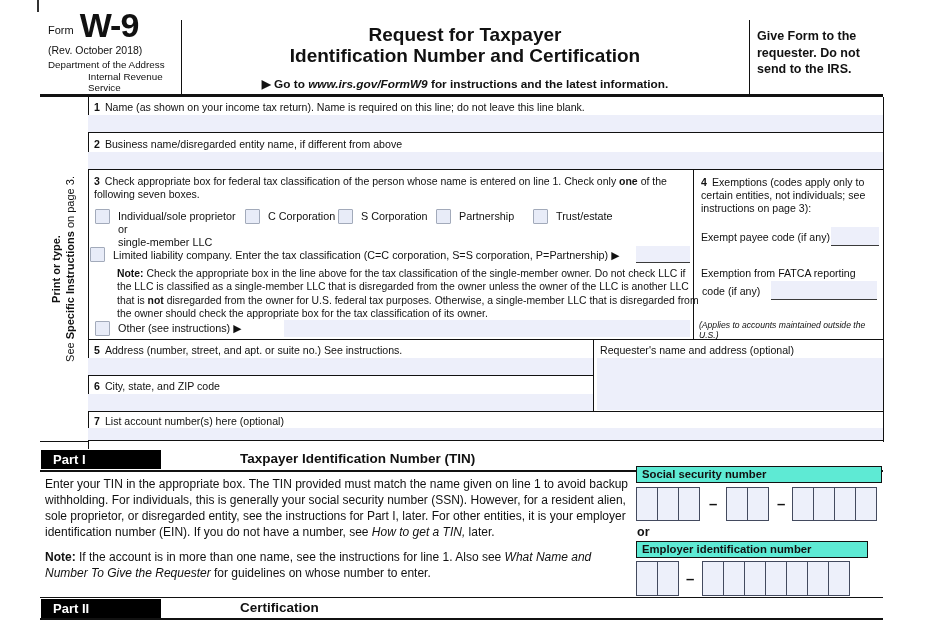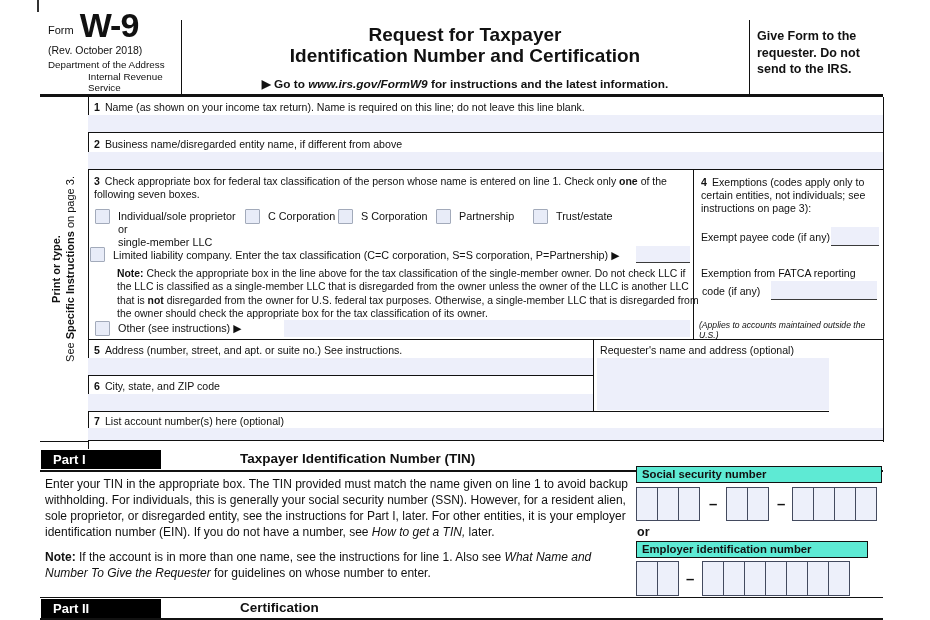--- a/index.html
+++ b/index.html
@@ -155,21 +155,21 @@
     <div class="strip" style="left:0;right:0;top:18px;bottom:0;"></div>
   </div>
 
   <div class="abs bb1" style="left:88px;top:376px;width:505px;height:36px;box-sizing:border-box;">
     <div class="flabel abs" style="left:6px;top:4px;">
       <span class="fnum">6</span><span>City, state, and ZIP code</span>
     </div>
     <div class="strip" style="left:0;right:0;top:18px;bottom:0;"></div>
   </div>
 
-  <div class="abs bb1 bl1" style="left:593px;top:340px;width:236px;height:72px;box-sizing:border-box;">
+  <div class="abs bb1 bl1" style="left:593px;top:340px;width:290px;height:72px;box-sizing:border-box;">
     <div class="flabel abs" style="left:6px;top:4px;">Requester's name and address (optional)</div>
     <div class="strip" style="left:3px;right:0;top:18px;bottom:1px;"></div>
   </div>
 
   <div class="abs bb1" style="left:88px;top:412px;width:795px;height:29px;box-sizing:border-box;">
     <div class="flabel abs" style="left:6px;top:3px;">
       <span class="fnum">7</span><span>List account number(s) here (optional)</span>
     </div>
     <div class="strip" style="left:0;right:0;top:16px;bottom:0;"></div>
   </div>

